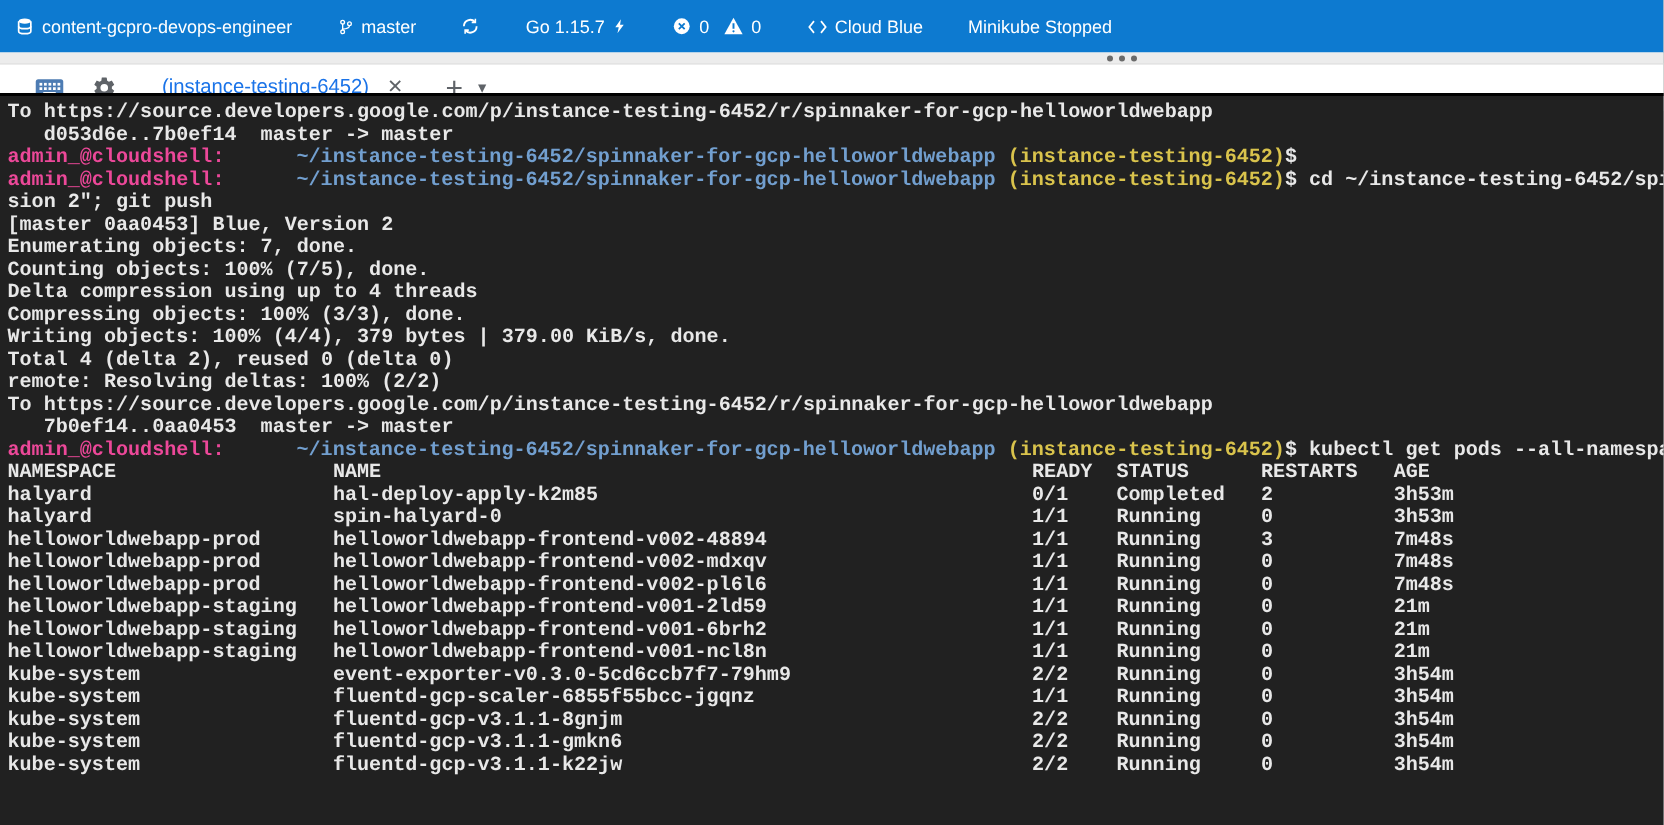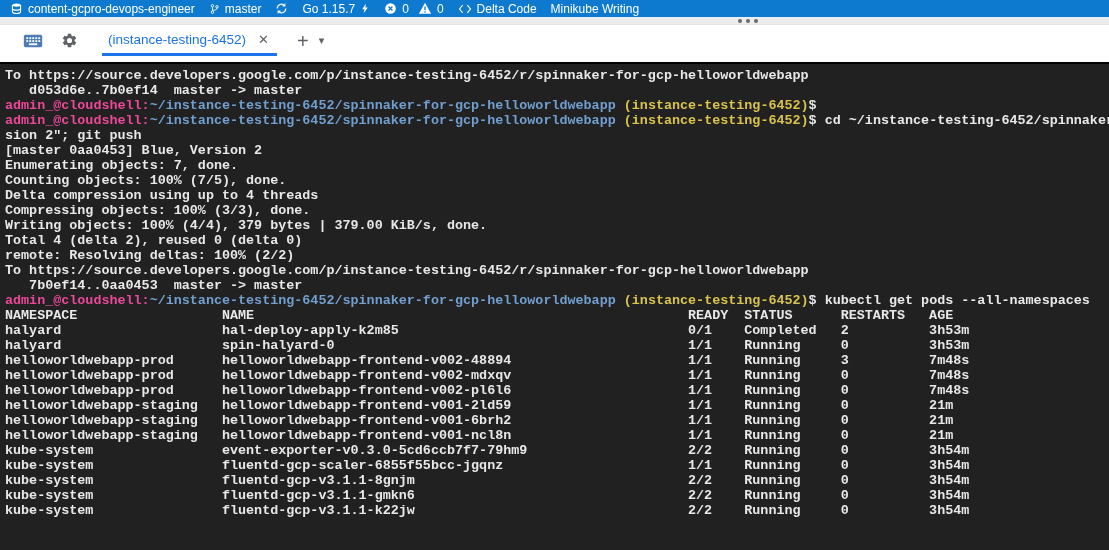--- a/index.html
+++ b/index.html
@@ -1,22 +1,22 @@
 <!DOCTYPE html>
 <html><head>
 <meta charset="utf-8">
 <style>
   * { margin:0; padding:0; box-sizing:border-box; }
   html,body { width:1109px; height:550px; overflow:hidden; background:#fff;
               font-family:"Liberation Sans", sans-serif; }
 
   
   .statusbar {
-    height:17px; background:#0d7ad0; color:#fff;
-    display:flex; align-items:center; padding-left:10px; gap:14px;
+    height:35px; background:#0d7ad0; color:#fff;
+    display:flex; align-items:center; padding-left:10px; gap:30px;
     font-size:12px; white-space:nowrap;
   }
   .sb-item { display:flex; align-items:center; gap:5px; height:100%; cursor:default; }
   .sb-item svg { display:block; }
 
   
   .panel-strip { height:8px; background:#ececec; border-bottom:1px solid #e3e3e3; position:relative; }
   .drag-dots { position:absolute; left:738px; top:2px; display:flex; gap:4px; }
   .drag-dots i { width:4px; height:4px; border-radius:50%; background:#6a6a6a; display:block; }
 
@@ -39,21 +39,21 @@
     background:#212121; border-top:2px solid #000;
     padding:4px 0 0 5px; overflow:hidden; cursor:text;
   }
   .term-line {
     font-family:"Liberation Mono", monospace;
     font-size:13.4px; line-height:15px; font-weight:700;
     white-space:pre; color:#e8e8e8;
   }
   .seg-plain   { color:#e8e8e8; }
   .seg-user    { color:#ec4899; }
-  .seg-path    { color:#729fcf; }
+  .seg-path    { color:#729fcf;margin-left:48px; }
   .seg-project { color:#d9c34c; }
 </style>
 </head>
 <body>
 
 <div class="statusbar">
 
   <div class="sb-item">
     <span>
       <svg width="13" height="14" viewBox="0 0 16 16">
@@ -115,25 +115,25 @@
     <span>0</span>
   </div>
 
   <div class="sb-item">
     <span>
       <svg width="14" height="12" viewBox="0 0 18 14" fill="none" stroke="#fff" stroke-width="1.5">
         <polyline points="6,2 2,7 6,12"></polyline>
         <polyline points="12,2 16,7 12,12"></polyline>
       </svg>
     </span>
-    <span>Delta Code</span>
-  </div>
-
-  <div class="sb-item">
-    <span>Minikube Writing</span>
+    <span>Cloud Blue</span>
+  </div>
+
+  <div class="sb-item">
+    <span>Minikube Stopped</span>
   </div>
 </div>
 
 <div class="panel-strip">
   <span class="drag-dots">
       <i></i>
       <i></i>
       <i></i>
     </span>
 </div>

